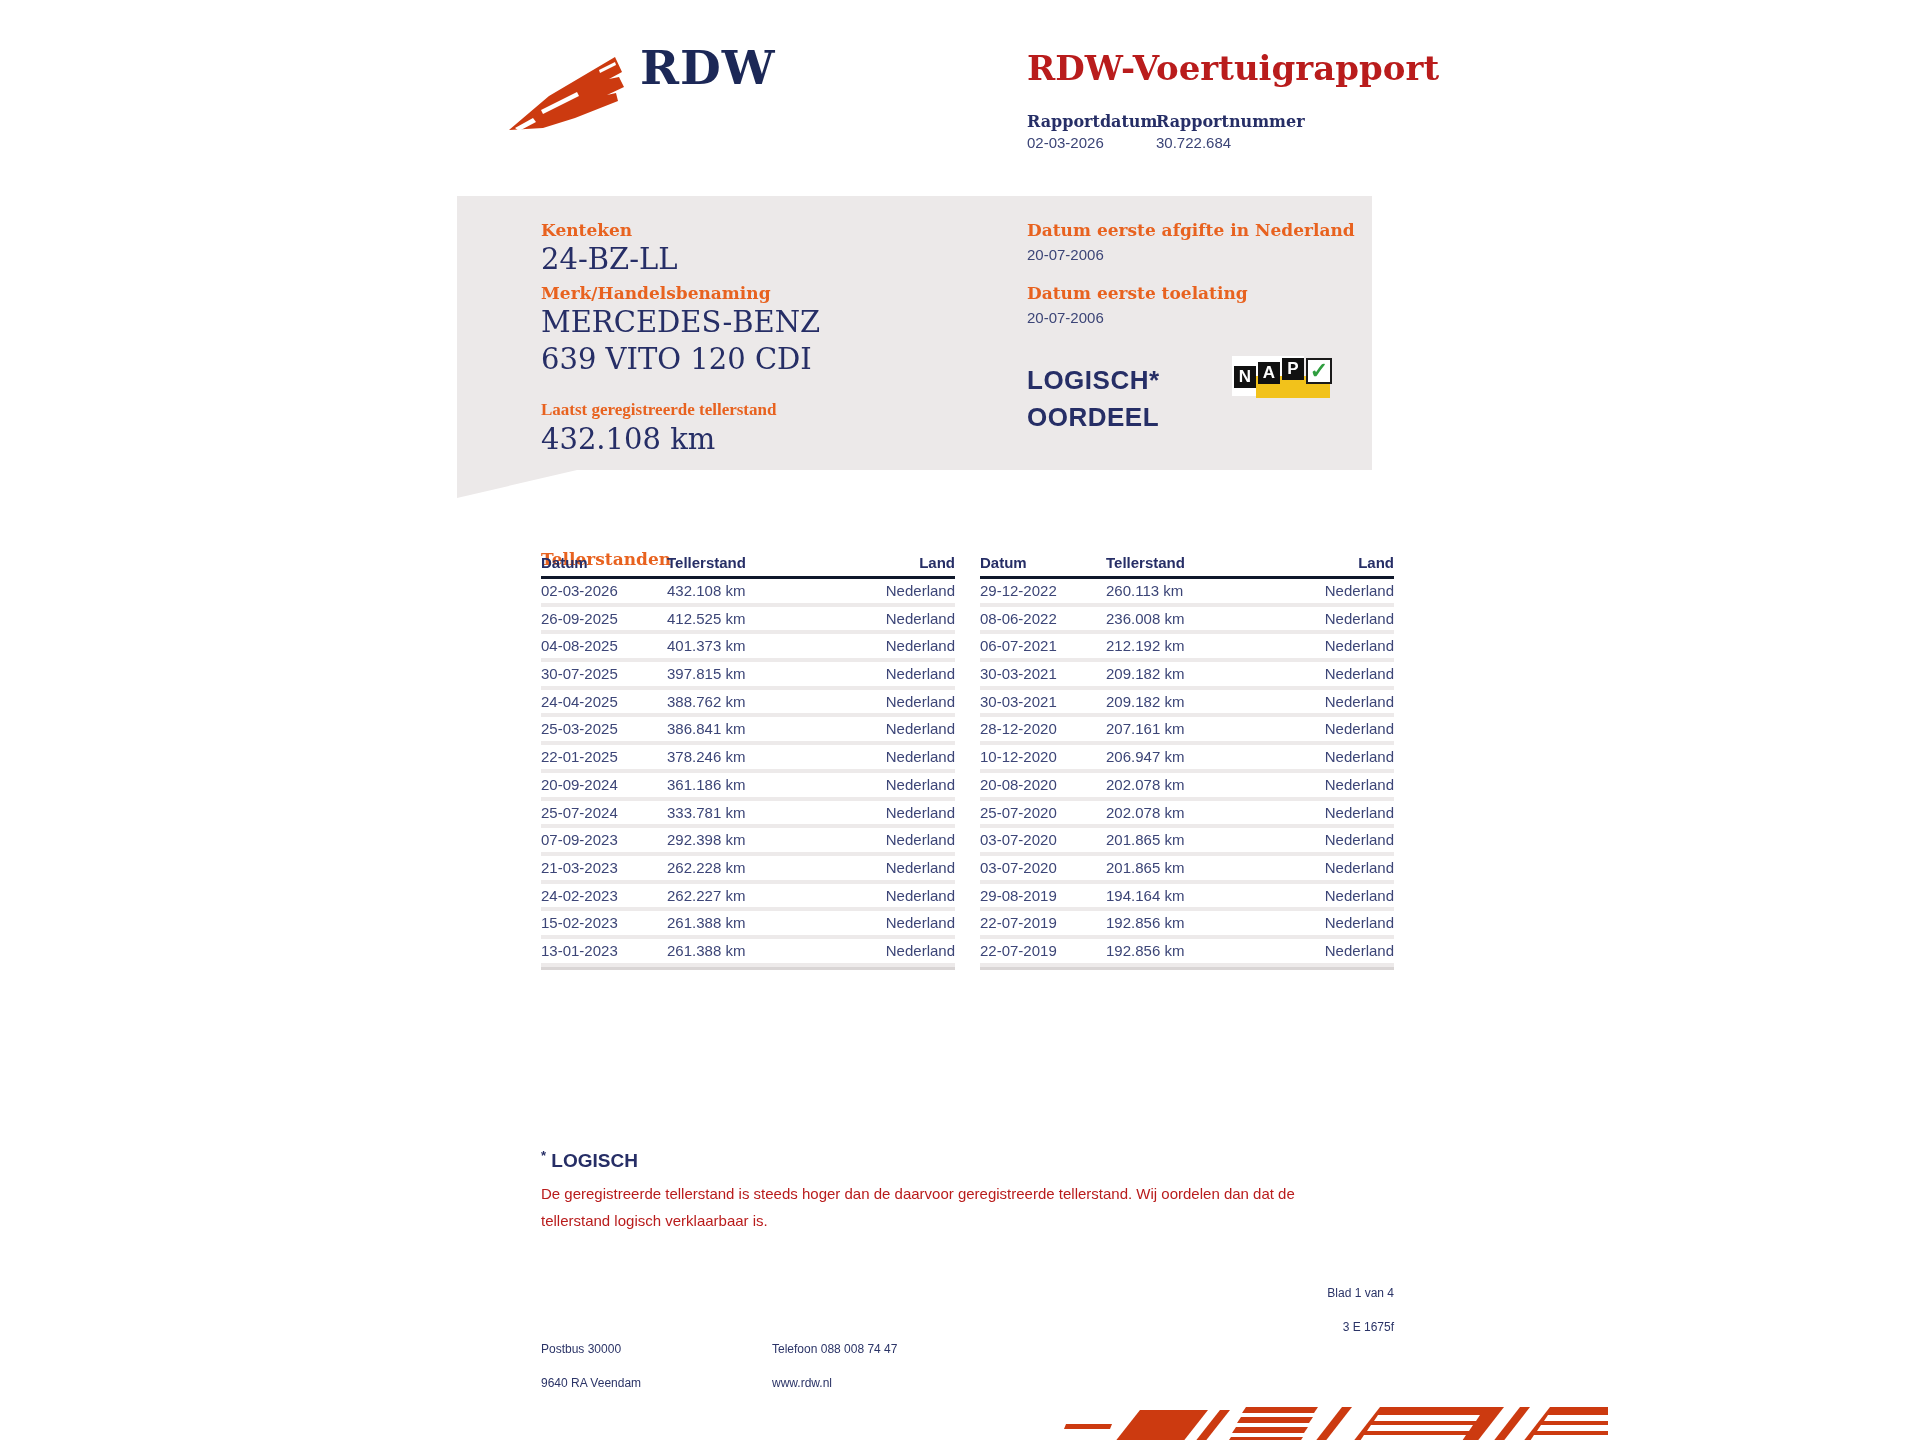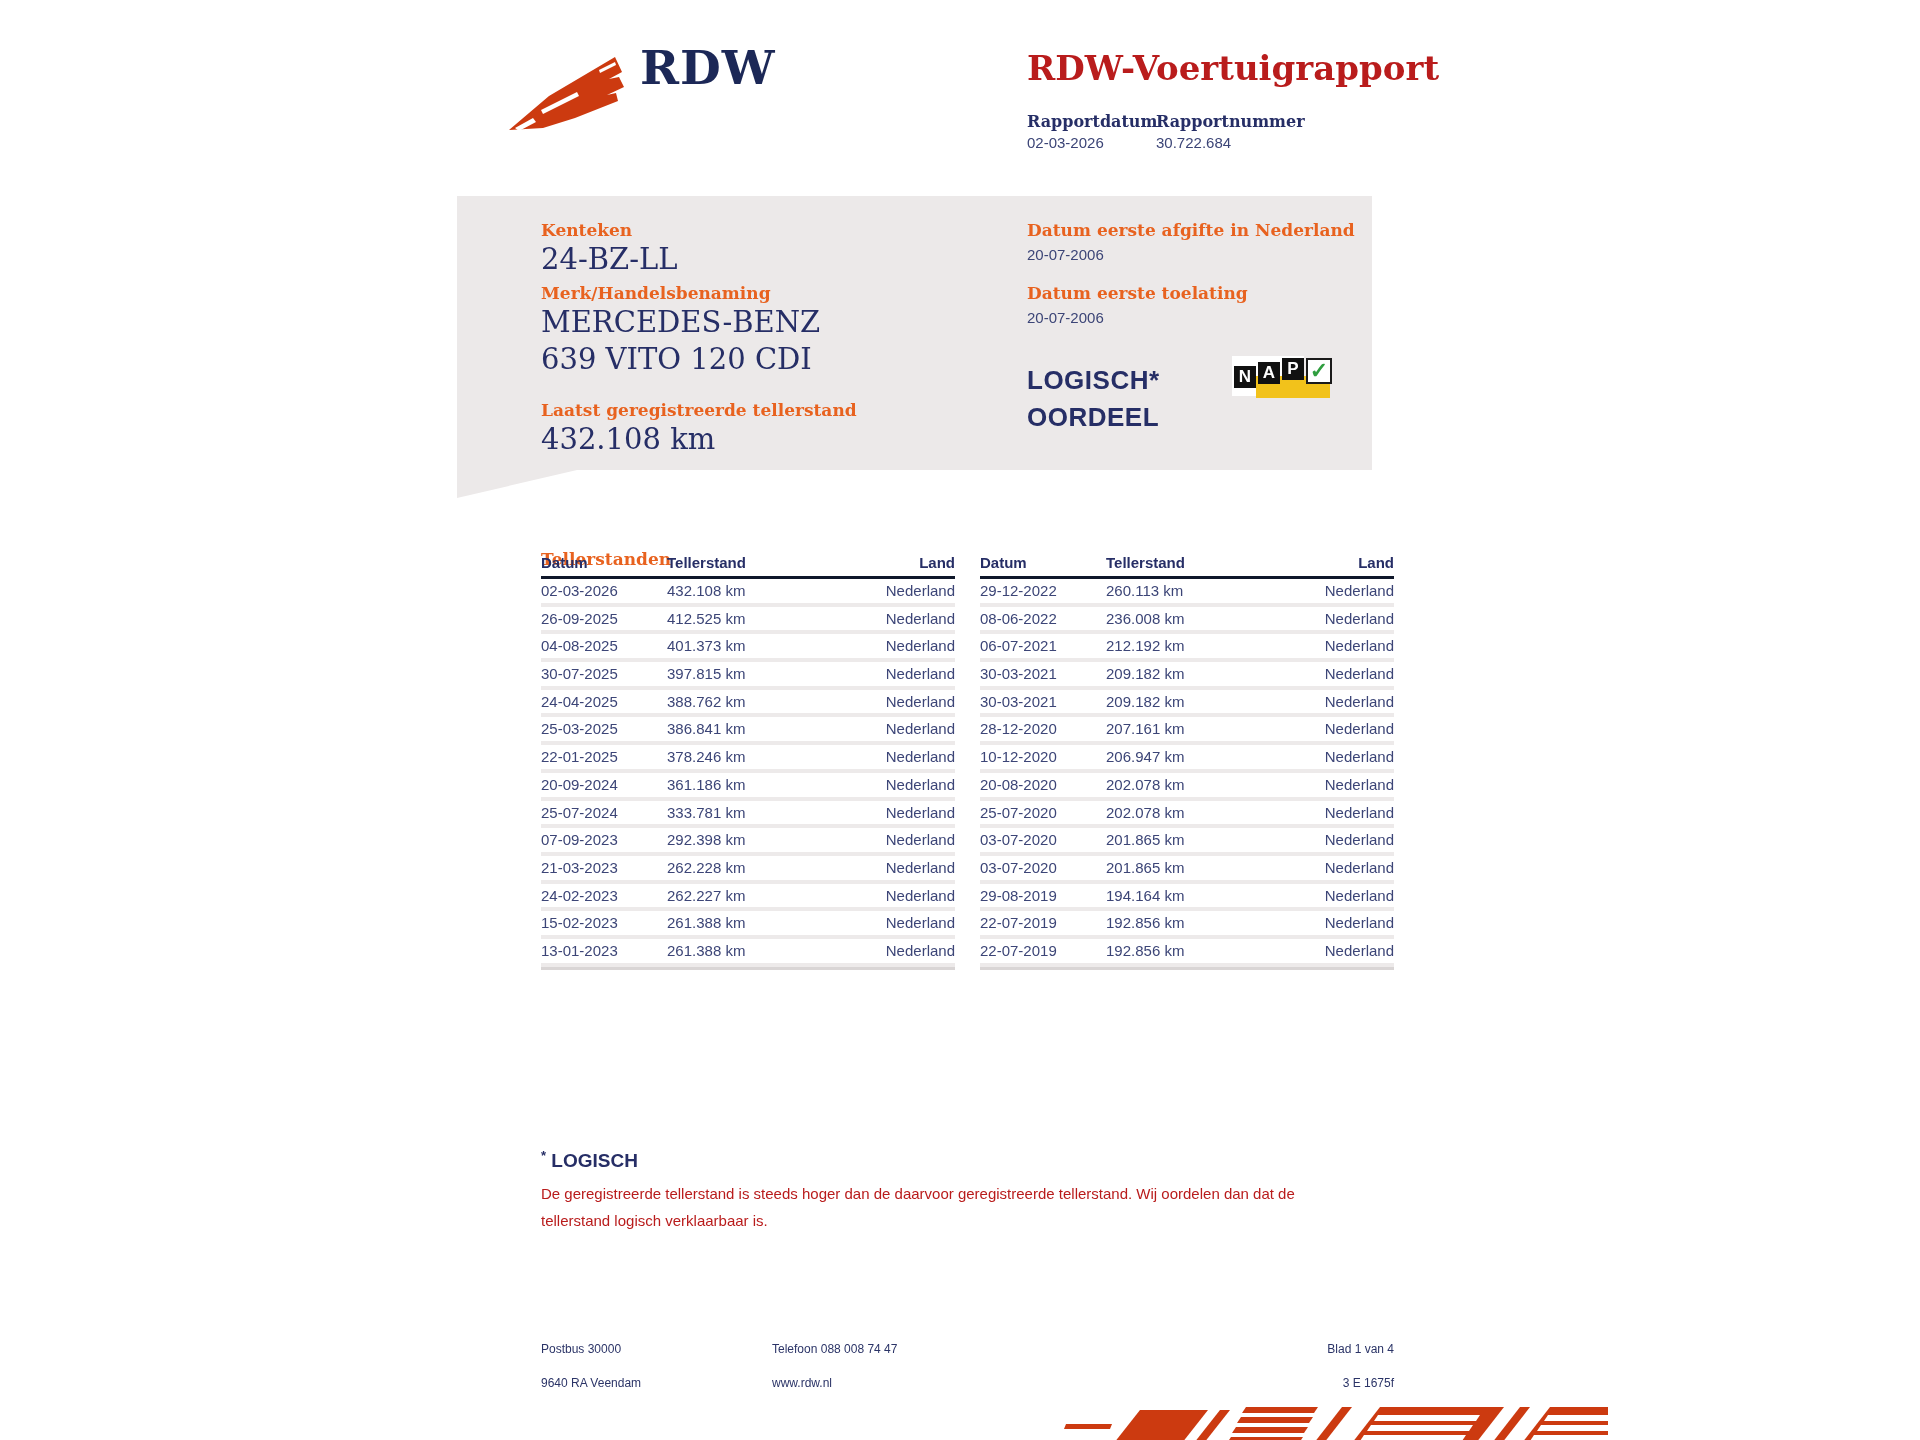--- a/index.html
+++ b/index.html
@@ -111,21 +111,21 @@
   <div class="abs veh-box" style="left:457px; top:196px; width:915px; height:274px;"></div>
   <div class="abs box-tail" style="left:457px; top:470px;"></div>
 
   <div class="abs slab-label" style="left:541px; top:220px;">Kenteken</div>
   <div class="abs serif-value" style="left:541px; top:242px;">24-BZ-LL</div>
 
   <div class="abs slab-label" style="left:541px; top:283px;">Merk/Handelsbenaming</div>
   <div class="abs serif-value" style="left:541px; top:305px;">MERCEDES-BENZ</div>
   <div class="abs serif-value" style="left:541px; top:342px;">639 VITO 120 CDI</div>
 
-  <div class="abs slab-label" style="left:541px; top:400px;">Laatst geregistreerde tellerstand</div>
+  <div class="abs slab-label" style="left:541px; top:400px;font-family:Liberation Serif, serif;">Laatst geregistreerde tellerstand</div>
   <div class="abs serif-value" style="left:541px; top:422px;">432.108 km</div>
 
   <div class="abs slab-label" style="left:1027px; top:220px;">Datum eerste afgifte in Nederland</div>
   <div class="abs sans-value" style="left:1027px; top:246px;">20-07-2006</div>
 
   <div class="abs slab-label" style="left:1027px; top:283px;">Datum eerste toelating</div>
   <div class="abs sans-value" style="left:1027px; top:309px;">20-07-2006</div>
 
   <div class="abs oordeel" style="left:1027px; top:362px;">
     <div>LOGISCH*</div>
@@ -310,21 +310,21 @@
   <div class="abs fn-text" style="left:541px; top:1180px;">De geregistreerde tellerstand is steeds hoger dan de daarvoor geregistreerde tellerstand. Wij oordelen dan dat de tellerstand logisch verklaarbaar is.</div>
 
   <div class="abs foot" style="left:541px; top:1332px;">
     <div>Postbus 30000</div>
     <div>9640 RA Veendam</div>
   </div>
   <div class="abs foot" style="left:772px; top:1332px;">
     <div>Telefoon 088 008 74 47</div>
     <div>www.rdw.nl</div>
   </div>
-  <div class="abs foot foot-right" style="left:1194px; top:1332px; width:200px;">
+  <div class="abs foot foot-right" style="left:1194px; top:1276px; width:200px;">
     <div>Blad 1 van 4</div>
     <div>3 E 1675f</div>
   </div>
 
   <svg class="abs" style="left:1048px; top:1402px;" width="560" height="45" viewBox="0 0 560 45">
     <g fill="#cc3a10">
       <polygon points="18,22 64,22 62,27 16,27"></polygon>
       <polygon points="92,8 160,8 134,41 66,41"></polygon>
       <polygon points="172,8 182,8 156,41 146,41"></polygon>
       <polygon points="198,5 270,5 266,11 194,11"></polygon>

